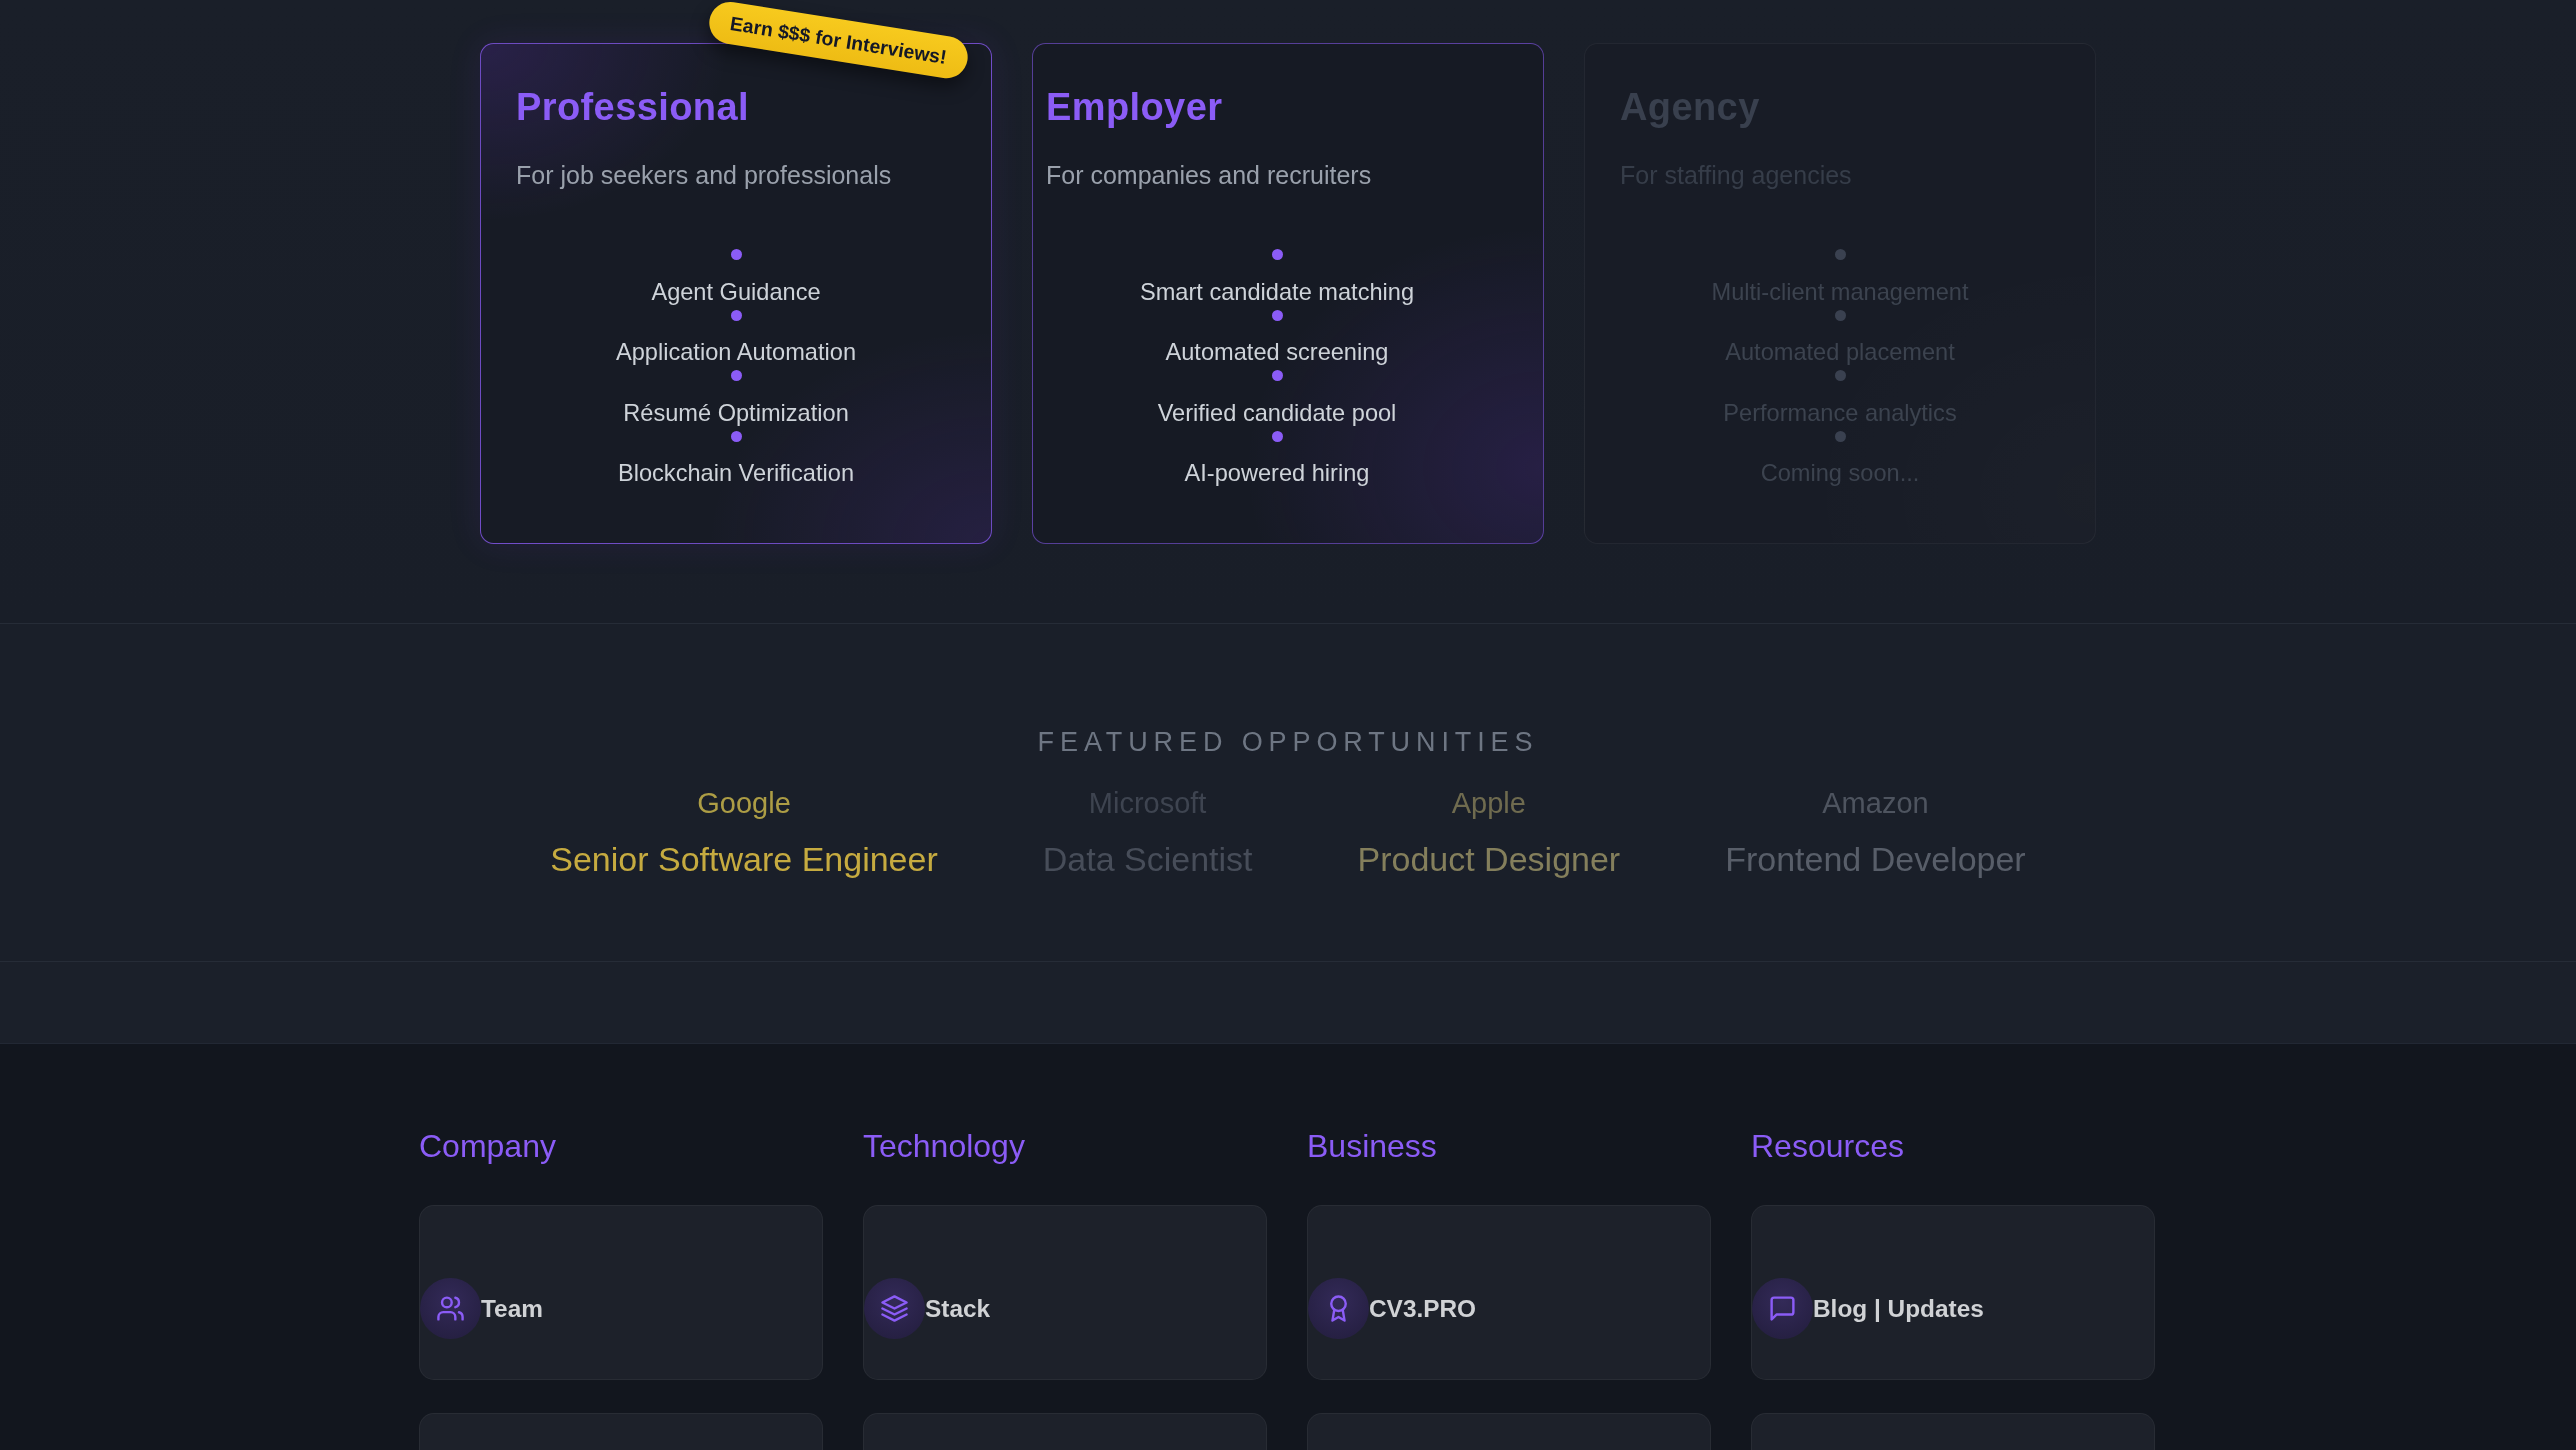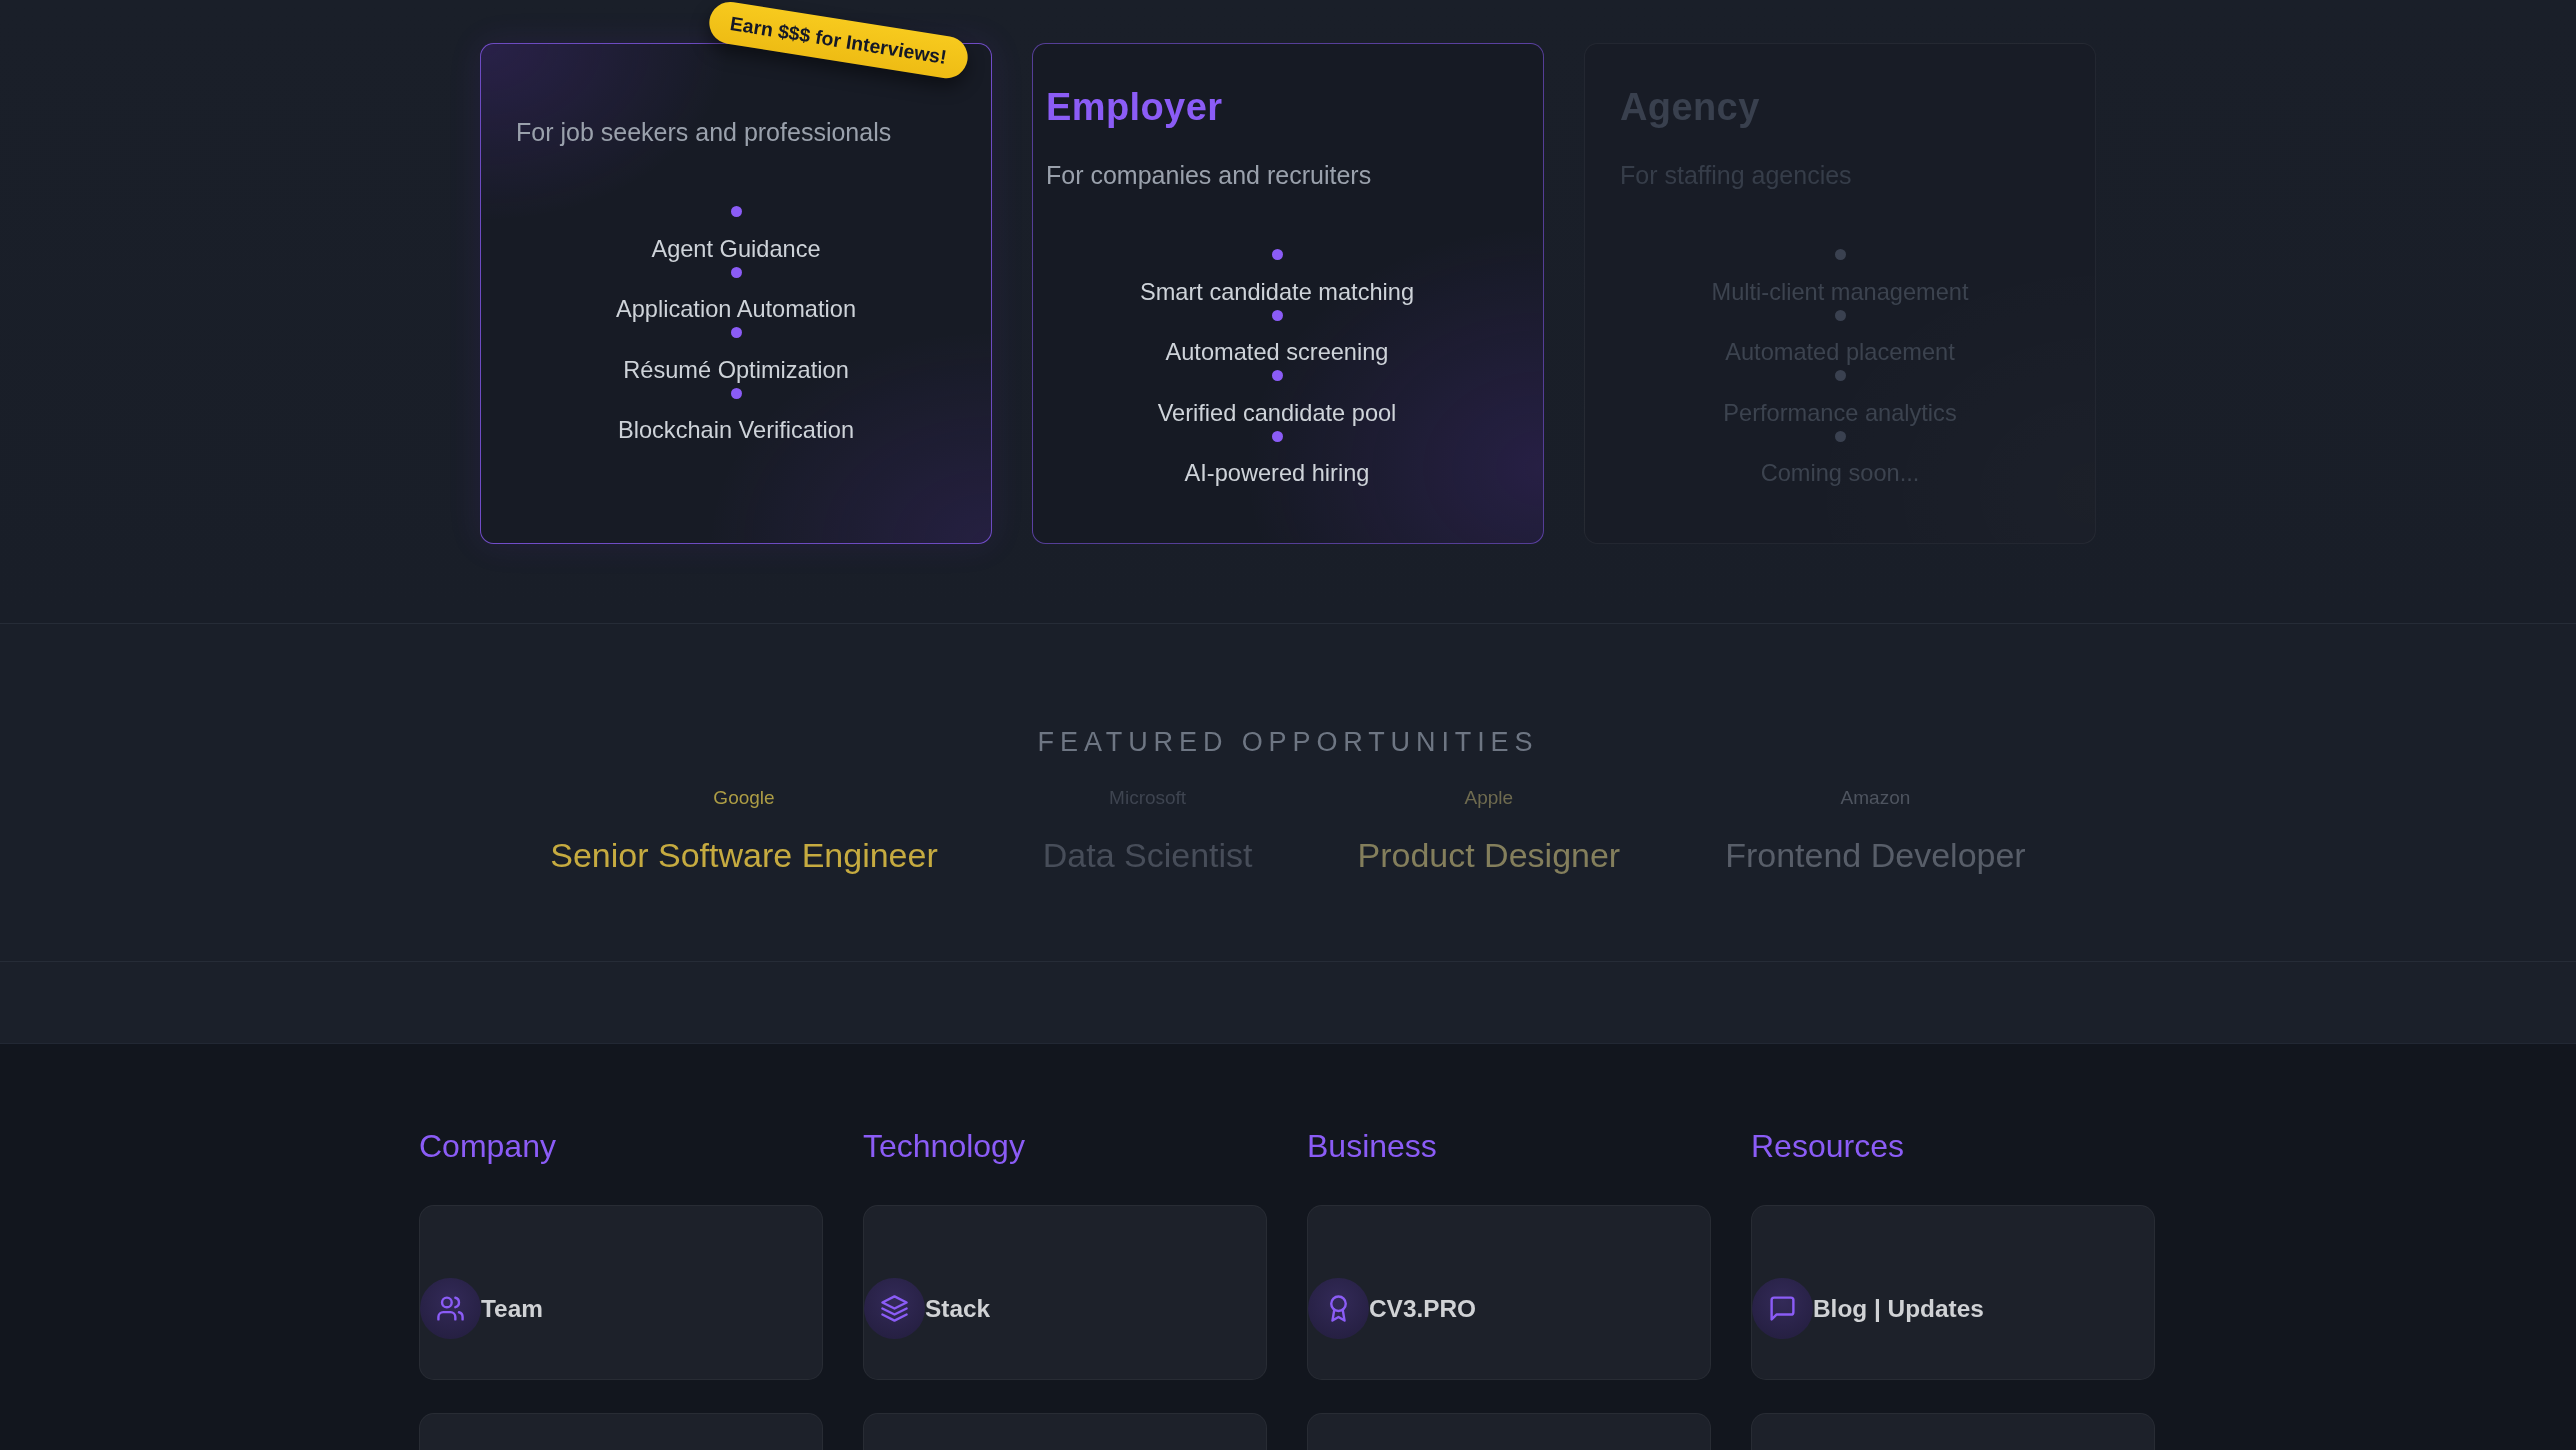--- a/index.html
+++ b/index.html
@@ -83,21 +83,21 @@
     padding-top:103px;
     font-size:27px; font-weight:400;
     letter-spacing:5.9px;
     color:#6e7683;
   }
   .jobs-row {
     margin-top:29px;
     display:flex; justify-content:center; align-items:flex-start; gap:105px;
   }
   .job { text-align:center; }
-  .job-company { font-size:19px; margin-bottom:27px; }
+  .job-company { font-size:29px; margin-bottom:20px; }
   .job-title { font-size:34px; }
   .job.e0 .job-company { color:#ad9d45; }
   .job.e0 .job-title   { color:#c6ab40; }
   .job.e1 .job-company { color:#6f6b4f; }
   .job.e1 .job-title   { color:#847f5c; }
   .job.e2 .job-company { color:#3e4450; }
   .job.e2 .job-title   { color:#474d59; }
   .job.e3 .job-company { color:#4e545f; }
   .job.e3 .job-title   { color:#585e69; }
 
@@ -140,20 +140,21 @@
   .card-label { margin-top:32px; font-size:24.4px; font-weight:700; color:#d0d2d5; }
 </style>
 </head>
 <body>
 
 <section class="plans-section">
   <div class="plans-row">
 
     <article class="plan-card highlight-1">
       <div class="ribbon-badge">Earn $$$ for Interviews!</div>
+      <h2 class="plan-title">Professional</h2>
       <p class="plan-desc">For job seekers and professionals</p>
       <ul class="plan-features">
         <li>
             <span class="dot"></span>
             <span class="feature-text">Agent Guidance</span>
           </li>
         <li>
             <span class="dot"></span>
             <span class="feature-text">Application Automation</span>
           </li>

